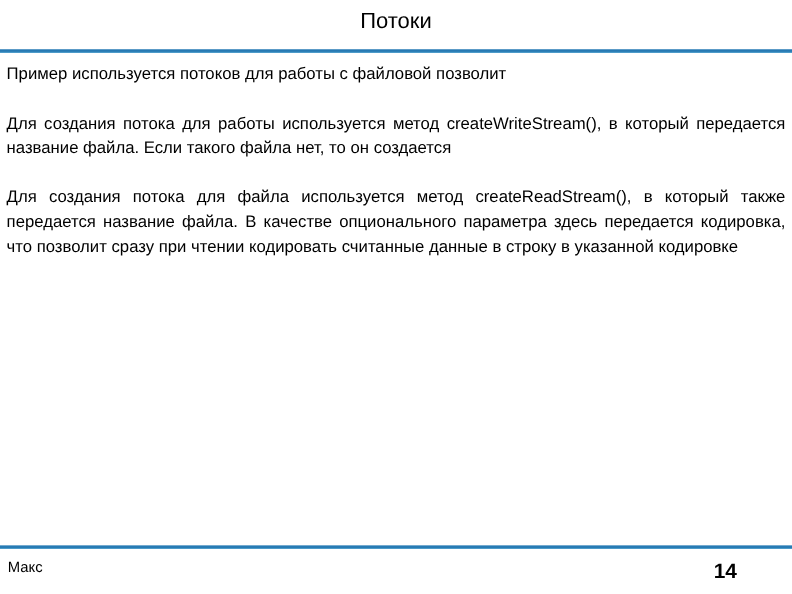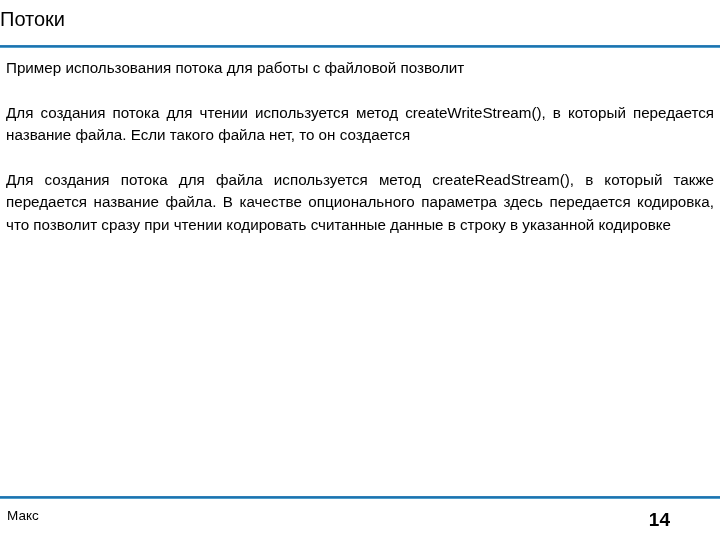--- a/index.html
+++ b/index.html
@@ -26,21 +26,21 @@
 
   
   .title-area {
     position: absolute;
     left: 0;
     top: 0;
     width: 720px;
     height: 44px;
     display: flex;
     align-items: flex-start;
-    justify-content: flex-start;
+    justify-content: center;
   }
   .slide-title {
     font-size: 20px;
     line-height: 1.15;
     font-weight: 400;
     color: #000000;
     margin-top: 8px;
     text-align: center;
     white-space: nowrap;
   }
@@ -125,25 +125,25 @@
 <div class="slide">
 
   <div class="title-area">
     <div class="slide-title">Потоки</div>
   </div>
 
   <div class="title-rule"></div>
 
   <div class="body-area">
 
-    <p class="para"><b>Пример</b><span> использования потока для </span><b>работы с файловой позволит</b></p>
+    <p class="para"><b>Пример</b><span> используется потоков для </span><b>работы с файловой позволит</b></p>
 
     <div class="para-gap"></div>
 
-    <p class="para"><span>Для создания потока для </span><b>чтении</b><span> используется метод </span><b>createWriteStream()</b><span>, в который передается название файла. Если такого файла нет, то он создается</span></p>
+    <p class="para"><span>Для создания потока для </span><b>работы</b><span> используется метод </span><b>createWriteStream()</b><span>, в который передается название файла. Если такого файла нет, то он создается</span></p>
 
     <div class="para-gap"></div>
 
     <p class="para"><span>Для создания потока для </span><b>файла</b><span> используется метод </span><b>createReadStream()</b><span>, в который также передается название файла. В качестве опционального параметра здесь передается кодировка, что позволит сразу при чтении кодировать считанные данные в строку в указанной кодировке</span></p>
 
   </div>
 
   <div class="footer-rule"></div>
 
   <div class="footer">

